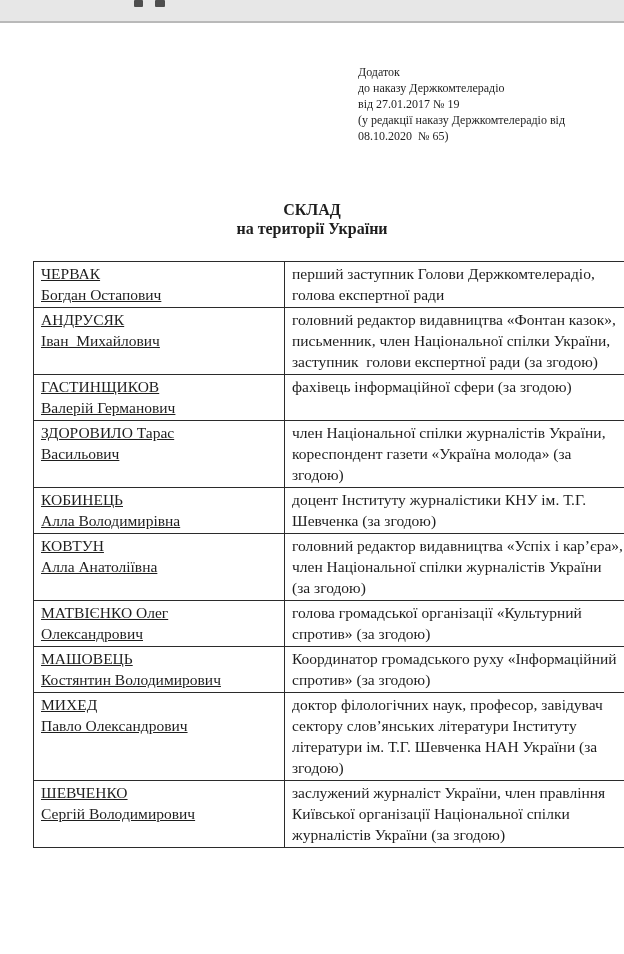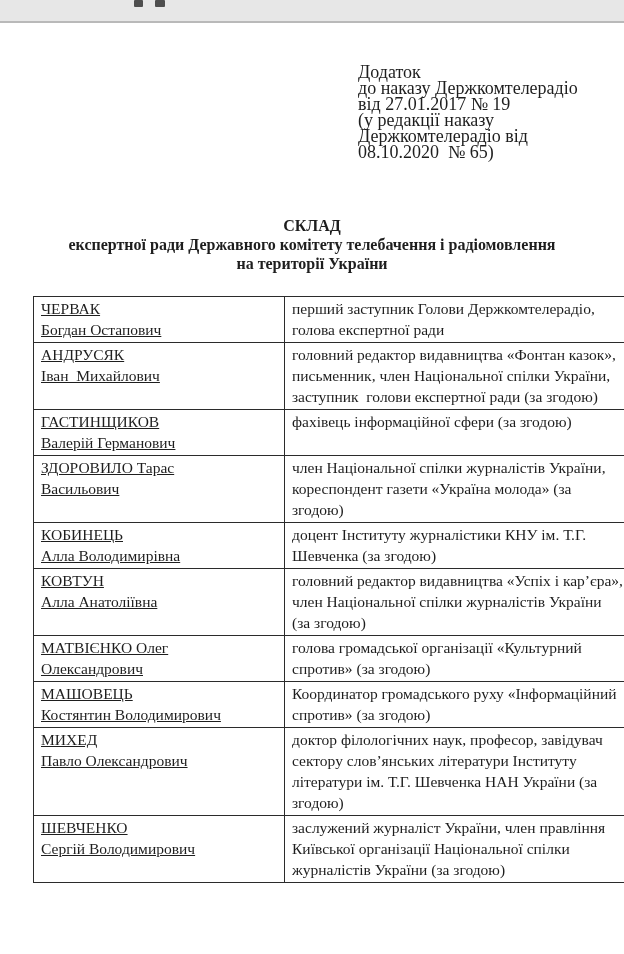--- a/index.html
+++ b/index.html
@@ -28,21 +28,21 @@
     background: #4e4e4e;
     border-radius: 1px;
   }
   .mark-1 { left: 134px; width: 9px; }
   .mark-2 { left: 155px; width: 10px; }
 
   
   .annex-note {
     margin: 41px 0 0 358px;
     width: 262px;
-    font-size: 18px;
+    font-size: 12px;
     line-height: 16px;
     white-space: pre-wrap;
   }
 
   
   .doc-title {
     margin-top: 56px;
     text-align: center;
     font-weight: bold;
     font-size: 16px;
@@ -81,21 +81,20 @@
   <div class="doc">
 
     <div class="annex-note">Додаток
 до наказу Держкомтелерадіо
 від 27.01.2017 № 19
 (у редакції наказу Держкомтелерадіо від
 08.10.2020  № 65)</div>
 
     <div class="doc-title">
       <div class="t-line">СКЛАД</div>
-      <div class="t-line">експертної ради Державного комітету телебачення і радіомовлення</div>
       <div class="t-line">на території України</div>
     </div>
 
     <table class="members">
       <tbody>
           <tr>
             <td class="name-cell">ЧЕРВАК
 Богдан Остапович</td>
             <td class="role-cell">перший заступник Голови Держкомтелерадіо, голова експертної ради</td>
           </tr>

